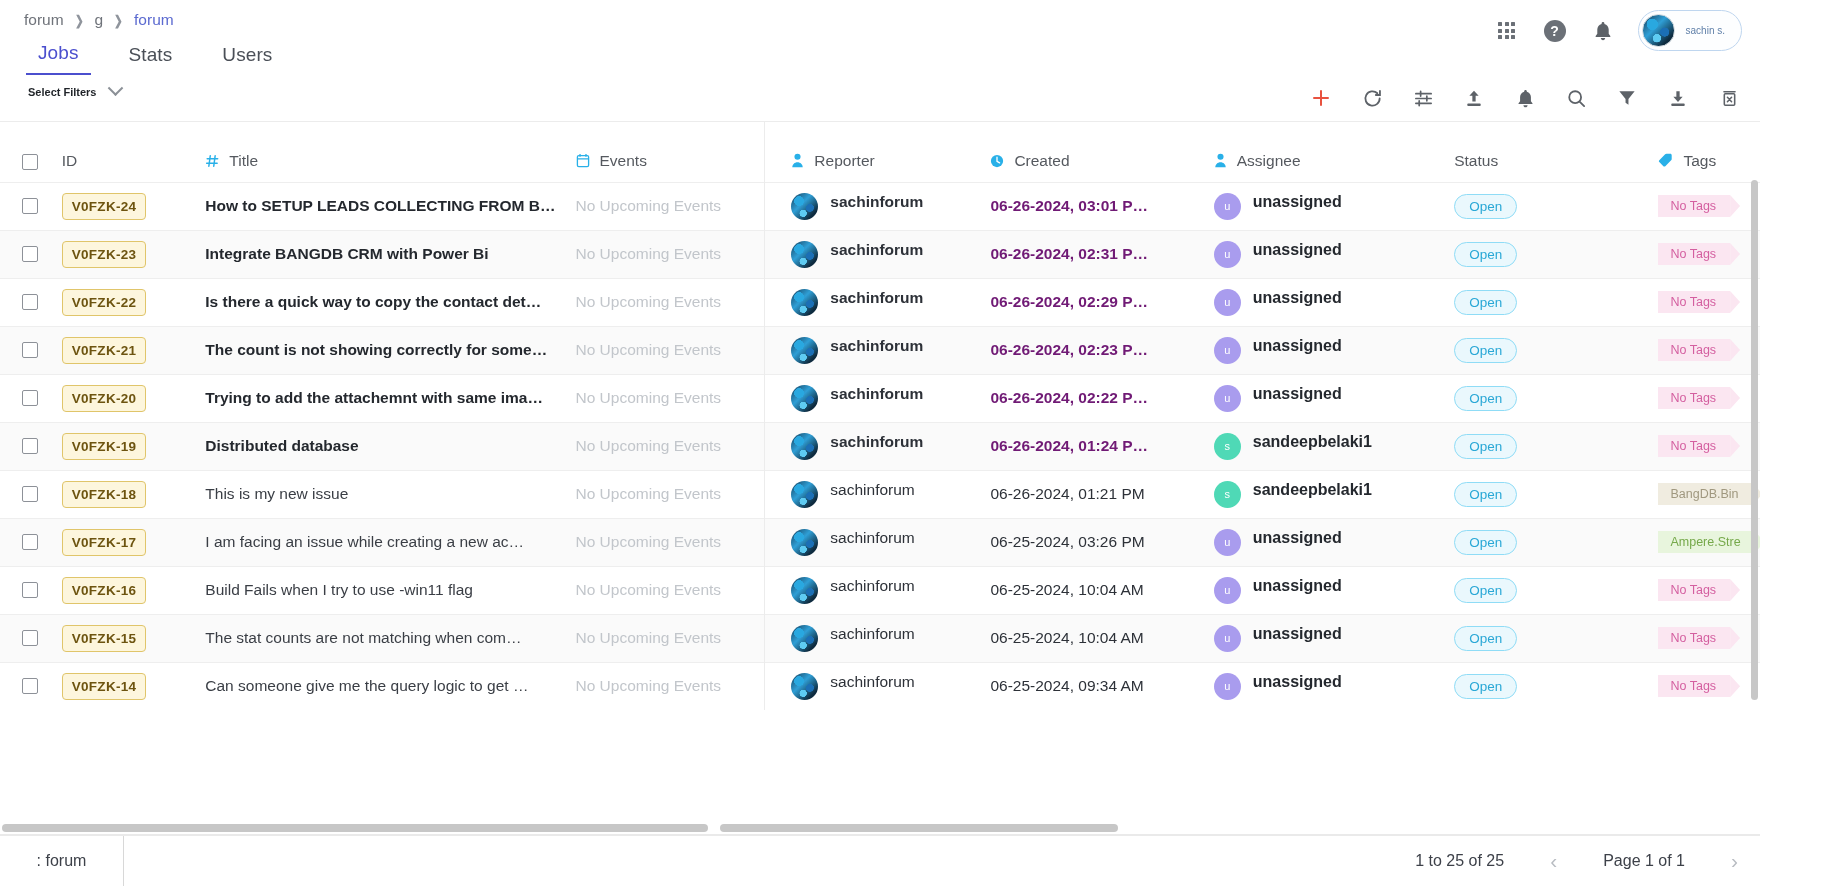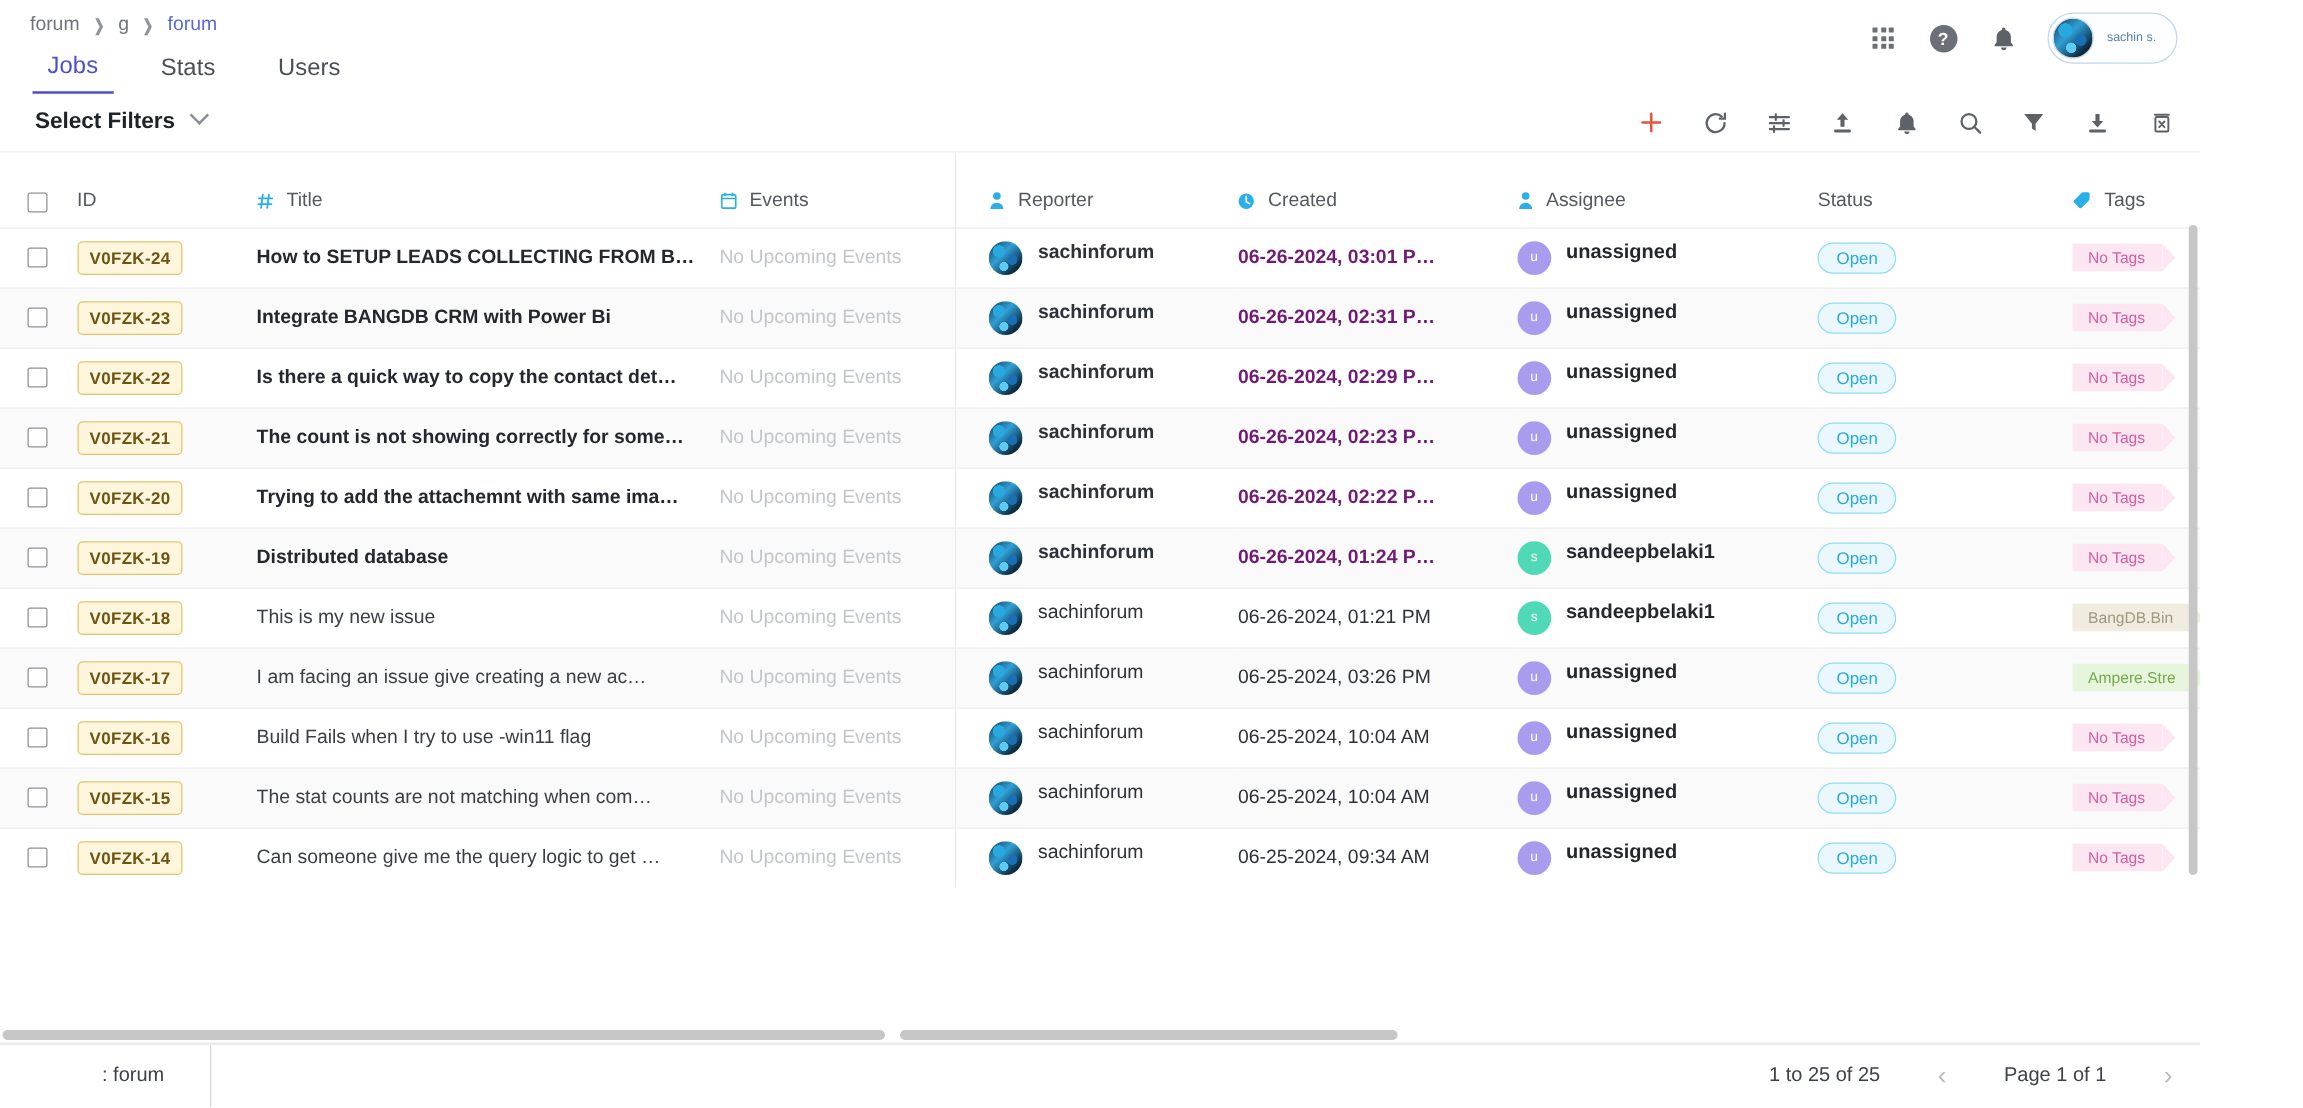--- a/index.html
+++ b/index.html
@@ -65,21 +65,21 @@
 
   
   .filterbar {
     height: 44px; flex: 0 0 44px; position: relative;
     border-bottom: 1px solid #ececec;
   }
   .select-filters {
     position: absolute; left: 28px; top: 8px;
     display: flex; align-items: center; gap: 14px; cursor: pointer;
   }
-  .select-filters .lbl { font-size: 18px; font-weight: bold; color: #1f2328; }
+  .select-filters .lbl { font-size: 11px; font-weight: bold; color: #1f2328; }
   .chev-d { width: 11px; height: 11px; border-right: 2px solid #8b9097; border-bottom: 2px solid #8b9097; transform: rotate(45deg) translate(-3px,-3px); }
   .tools { position: absolute; right: 18px; top: 7px; display: flex; align-items: center; gap: 25px; }
   .tools svg { display: block; }
 
   
   .tablewrap { position: relative; flex: 1 1 auto; overflow: hidden; }
   table { border-collapse: collapse; width: 1850px; table-layout: fixed; }
   thead th {
     height: 60px; vertical-align: bottom; padding-bottom: 12px;
     font-size: 15.5px; font-weight: normal; color: #55595f; text-align: left;
@@ -176,21 +176,21 @@
   .hscroll-right .thumb { position: absolute; left: 0; top: 0; width: 398px; height: 8px; background: #c7c7c7; border-radius: 4px; }
 
   
   .footer {
     flex: 0 0 52px; height: 52px; border-top: 2px solid #eaeaea;
     display: flex; align-items: center; position: relative; background: #fff;
   }
   .footer-left {
     width: 124px; height: 100%; display: flex; align-items: center;
     justify-content: center; border-right: 1px solid #d8d8d8;
-    font-size: 16px; color: #3d4149; margin-left: 45px;
+    font-size: 16px; color: #3d4149;
   }
   .footer-right {
     position: absolute; right: 22px; top: 0; height: 100%;
     display: flex; align-items: center; gap: 46px;
     font-size: 16px; color: #3d4149;
   }
   .pg-arrow { color: #b8bcc2; font-size: 21px; cursor: pointer; user-select: none; }
 </style>
 </head>
 <body>
@@ -564,21 +564,21 @@
             </td>
             <td class="c-status"><span class="statusbadge">Open</span></td>
             <td class="c-tags"><span class="tagchip beige">BangDB.Bin</span></td>
           </tr>
           <tr class="alt">
             <td class="c-chk">
               <span class="chk"></span>
             </td>
             <td class="c-id"><span class="idbadge">V0FZK-17</span></td>
             <td class="c-title">
-              <div class="title-cell read">I am facing an issue give creating a new ac…</div>
+              <div class="title-cell read">I am facing an issue while creating a new ac…</div>
             </td>
             <td class="c-events"><span class="events-cell">No Upcoming Events</span></td>
             <td class="c-rep">
               <span class="person">
                 <span class="pavatar"></span>
                 <span class="pname ">sachinforum</span>
               </span>
             </td>
             <td class="c-created"><span class="date ">06-25-2024, 03:26 PM</span></td>
             <td class="c-assign">

